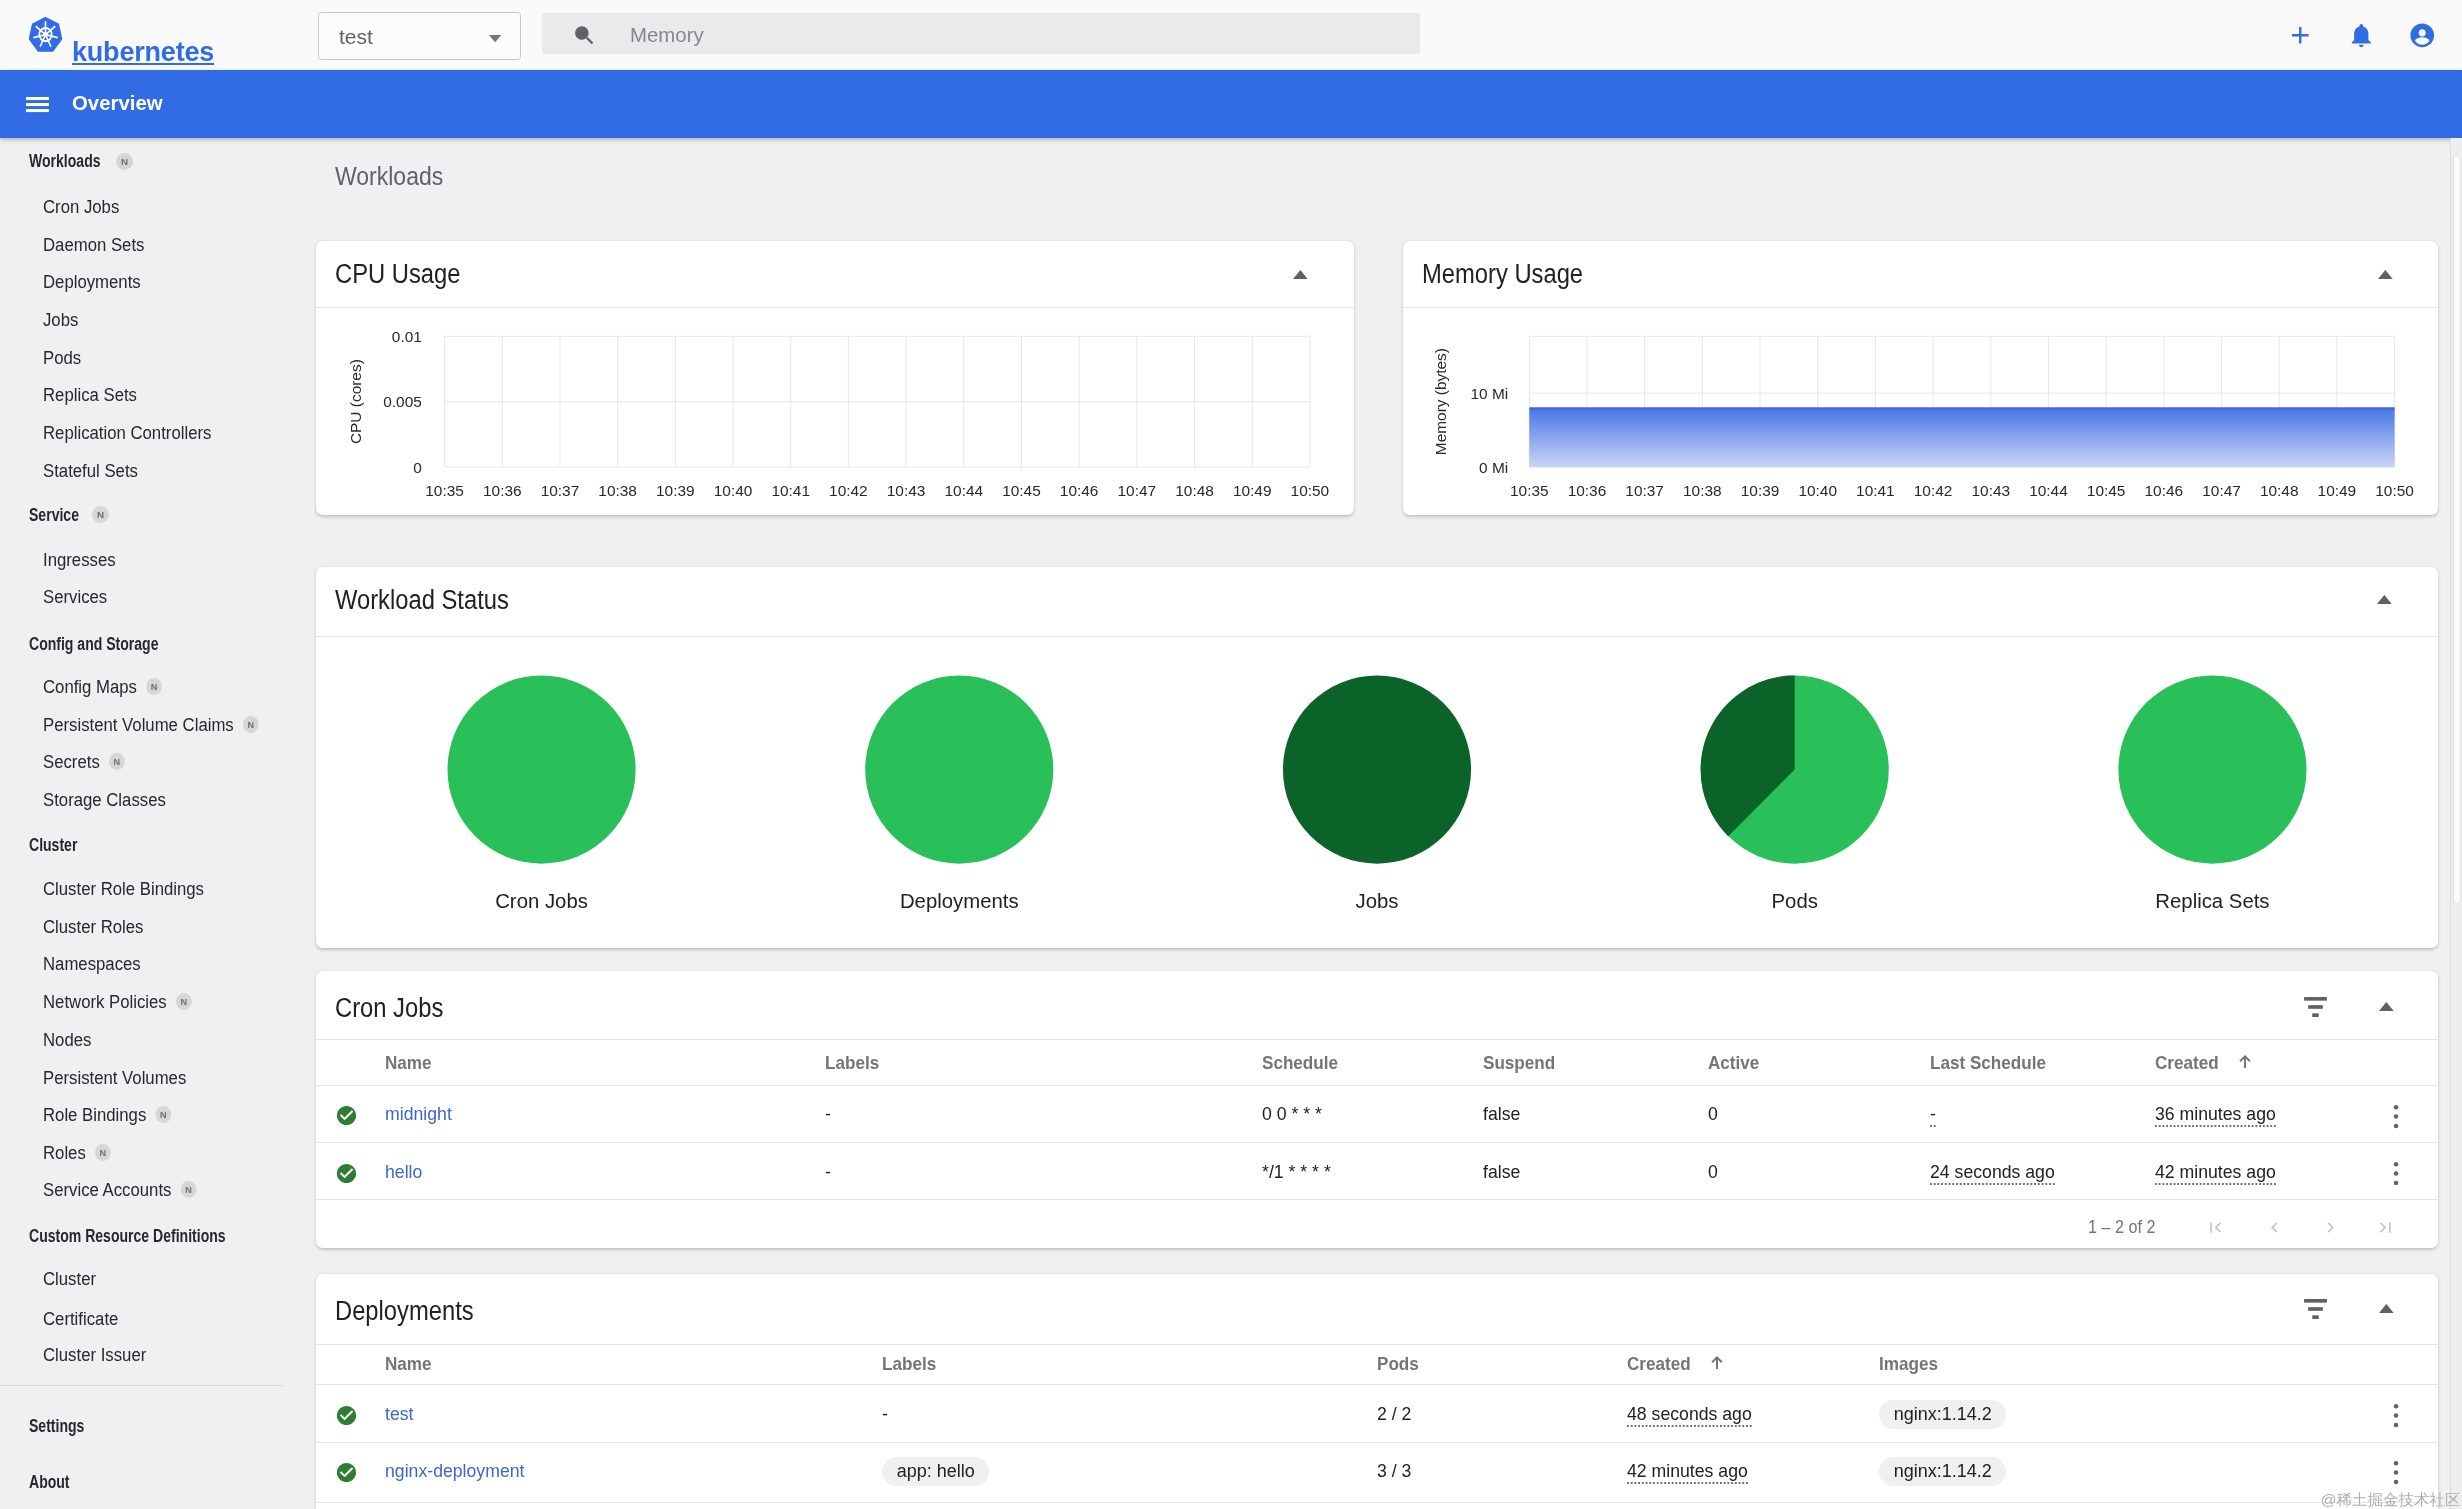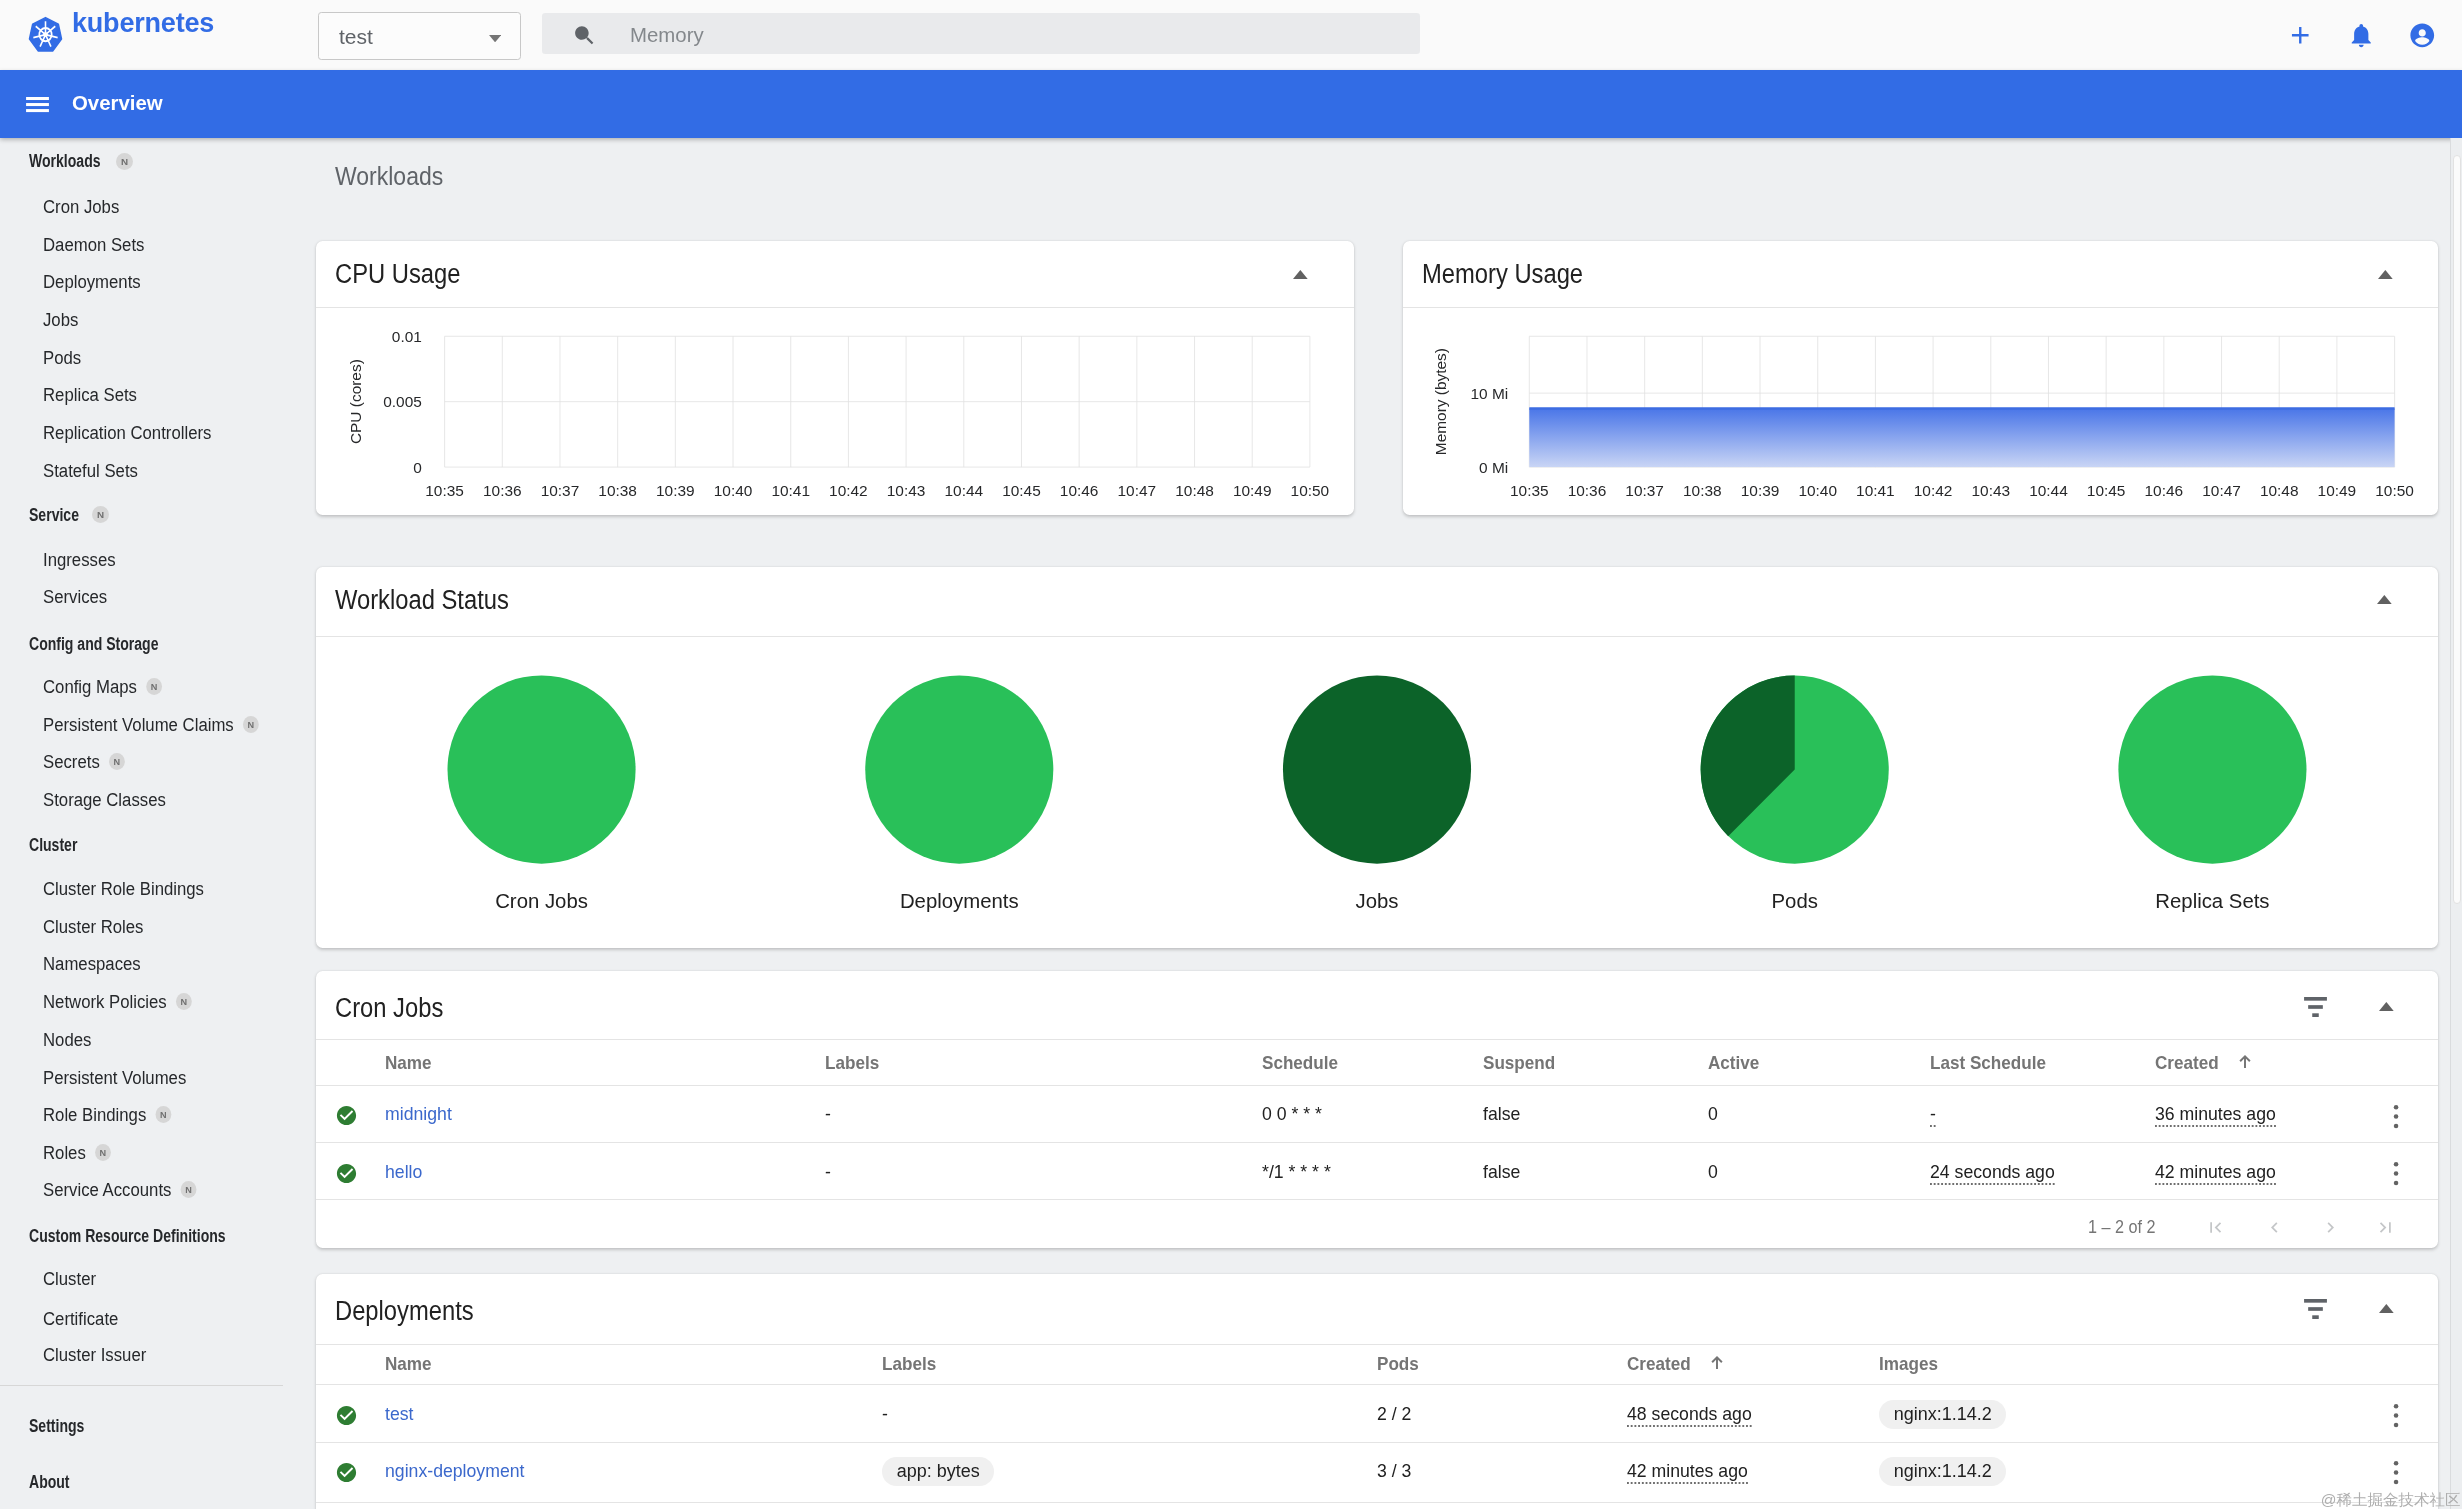--- a/index.html
+++ b/index.html
@@ -33,21 +33,21 @@
       <line x1="0" y1="0" x2="0" y2="-16.5"></line>
       <line x1="0" y1="0" x2="12.9" y2="-10.3"></line>
       <line x1="0" y1="0" x2="16.1" y2="3.7"></line>
       <line x1="0" y1="0" x2="7.2" y2="14.9"></line>
       <line x1="0" y1="0" x2="-7.2" y2="14.9"></line>
       <line x1="0" y1="0" x2="-16.1" y2="3.7"></line>
       <line x1="0" y1="0" x2="-12.9" y2="-10.3"></line>
     </g>
   </g>
 </svg>
-<div class="abs" style="left:72px;top:8px;font-size:27px;font-weight:bold;color:#326ce5;letter-spacing:-0.2px;">kubernetes</div>
+<div class="abs" style="left:72px;top:37px;font-size:27px;font-weight:bold;color:#326ce5;letter-spacing:-0.2px;text-decoration:underline;">kubernetes</div>
 
 <div class="abs" style="left:318px;top:12.2px;width:203px;height:48px;background:#fcfcfc;border:0.8px solid #c8c8c8;border-radius:3.3px;"></div>
 <div class="abs" style="left:339px;top:25px;font-size:21px;color:#5f6368;">test</div>
 <svg class="abs" style="left:489px;top:35px;" width="12.2" height="7.3" viewBox="0 0 15 9">
     <polygon points="0,0 15,0 7.5,9" fill="#757575"></polygon>
   </svg>
 
 <div class="abs" style="left:542px;top:13px;width:878px;height:41px;background:#e9eaec;border-radius:3.3px;"></div>
 <svg class="abs" style="left:572px;top:23px;" width="25" height="25" viewBox="0 0 24 24">
     <path d="M15.5 14h-.79l-.28-.27C15.41 12.59 16 11.11 16 9.5 16 5.91 13.09 3 9.5 3S3 5.91 3 9.5 5.91 16 9.5 16c1.61 0 3.09-.59 4.23-1.57l.27.28v.79l5 4.99L20.49 19l-4.99-5z" fill="#5f6368"></path>
@@ -371,21 +371,21 @@
       <circle cx="5" cy="16.5" r="2.8"></circle>
       <circle cx="5" cy="28" r="2.8"></circle>
     </g>
   </svg>
 <div class="hline" style="left:316px;top:1442px;width:2122px;"></div>
 
 <svg class="abs" style="left:335px;top:1461px;" width="23" height="23" viewBox="0 0 24 24">
     <path d="M12 2C6.48 2 2 6.48 2 12s4.48 10 10 10 10-4.48 10-10S17.52 2 12 2zm-2 15l-5-5 1.41-1.41L10 14.17l7.59-7.59L19 8l-9 9z" fill="#2e7d32"></path>
   </svg>
 <div class="td link" style="left:385px;top:1460px;">nginx-deployment</div>
-<div class="pill" style="left:882px;top:1457px;">app: bytes</div>
+<div class="pill" style="left:882px;top:1457px;">app: hello</div>
 <div class="td" style="left:1377px;top:1460px;">3 / 3</div>
 <div class="td" style="left:1627px;top:1460px;"><span class="dotted">42 minutes ago</span></div>
 <div class="pill" style="left:1879px;top:1457px;">nginx:1.14.2</div>
 <svg class="abs" style="left:2392px;top:1459px;" width="8.1" height="28" viewBox="0 0 10 34">
     <g fill="#636363">
       <circle cx="5" cy="5" r="2.8"></circle>
       <circle cx="5" cy="16.5" r="2.8"></circle>
       <circle cx="5" cy="28" r="2.8"></circle>
     </g>
   </svg>

